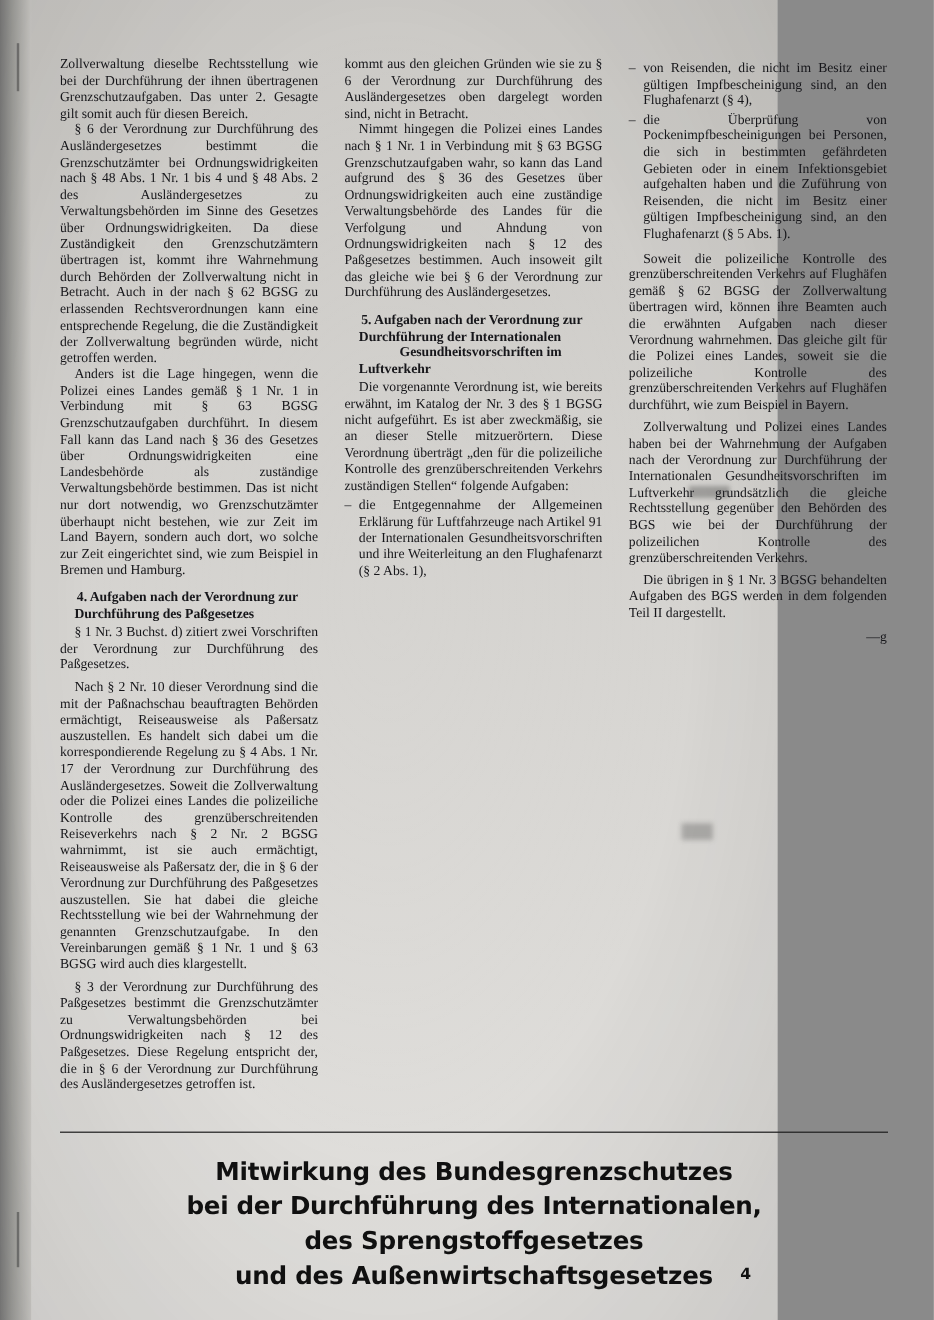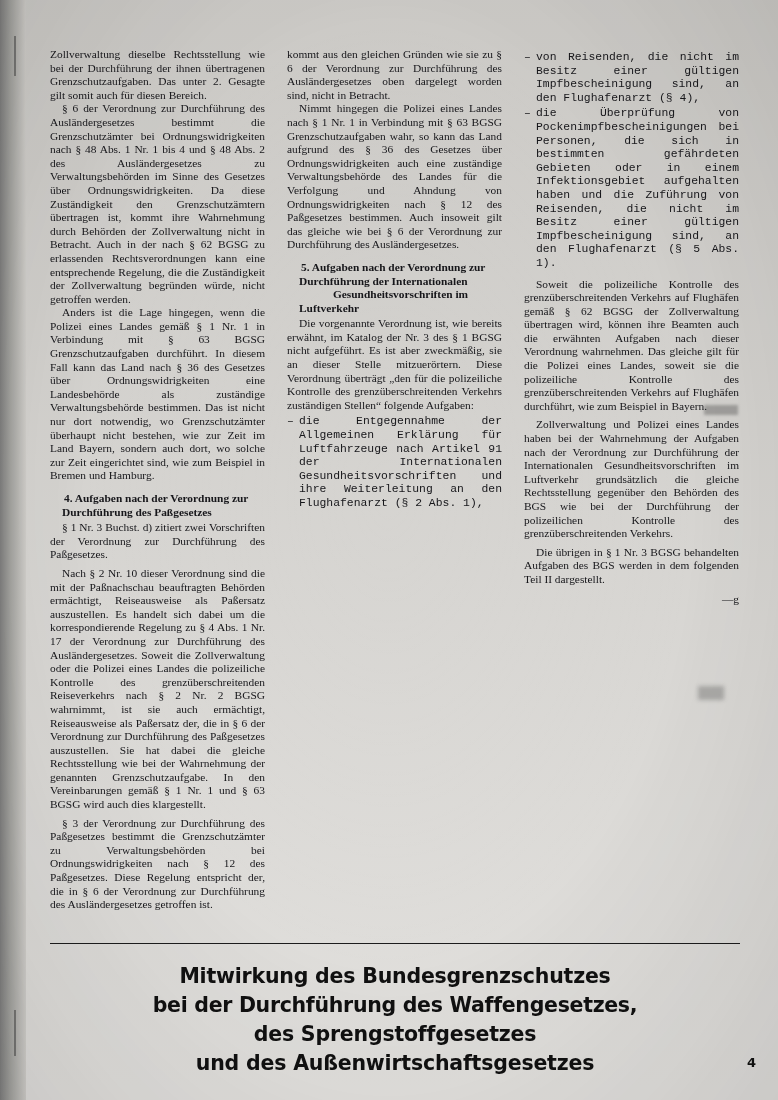--- a/index.html
+++ b/index.html
@@ -7,21 +7,21 @@
     padding: 0;
     background: #8a8a8a;
   }
   body {
     width: 778px;
     height: 1100px;
     overflow: hidden;
   }
   .page {
     position: relative;
-    width: 778px;
+    width: 648px;
     height: 1100px;
     background: #d8d6d2;
     background-image:
       linear-gradient(90deg, rgba(0,0,0,0.035) 0 1px, transparent 1px 3px),
       linear-gradient(0deg, rgba(255,255,255,0.25), rgba(0,0,0,0.06));
     font-family: "Liberation Serif", serif;
     color: #16161a;
   }
   
   .page::after {
@@ -88,21 +88,20 @@
   .dashlist {
     margin: 3px 0 0 0;
     padding: 0;
     list-style: none;
   }
   .dashlist li {
     position: relative;
     padding-left: 12px;
     text-align: justify;
     margin-bottom: 2px;
-    font-family: Liberation Mono, monospace;
   }
   .dashlist li::before {
     content: "–";
     position: absolute;
     left: 0;
     top: 0;
   }
   .smallgap { height: 5px; }
 
   .endmark {
@@ -212,21 +211,21 @@
         <p>Zollverwaltung und Polizei eines Landes haben bei der Wahrnehmung der Aufgaben nach der Verordnung zur Durchführung der Internationalen Gesundheitsvorschriften im Luftverkehr grundsätzlich die gleiche Rechtsstellung gegenüber den Behörden des BGS wie bei der Durchführung der polizeilichen Kontrolle des grenzüberschreitenden Verkehrs.</p>
         <div class="smallgap"></div>
         <p>Die übrigen in § 1 Nr. 3 BGSG behandelten Aufgaben des BGS werden in dem folgenden Teil II dargestellt.</p>
         <div class="endmark">—g</div>
       </div>
     </div>
 
     <div class="headline">
       <h1>
         <span>Mitwirkung des Bundesgrenzschutzes</span><br>
-        <span class="l2">bei der Durchführung des Waffengesetzes,</span><br>
+        <span class="l2">bei der Durchführung des Internationalen,</span><br>
         <span>des Sprengstoffgesetzes</span><br>
         <span>und des Außenwirtschaftsgesetzes</span>
       </h1>
     </div>
 
   </div>
 
   <div class="pagenum">4</div>
 </div>
 

